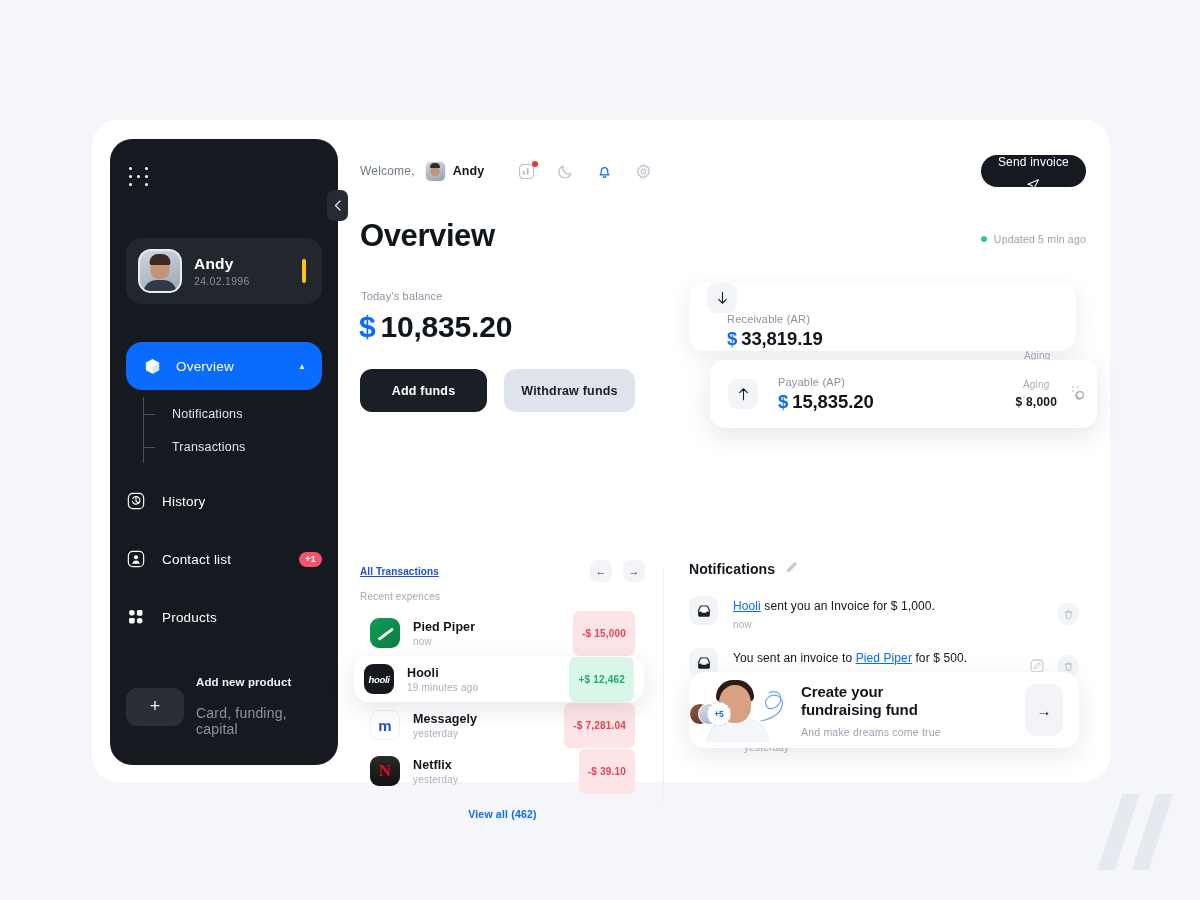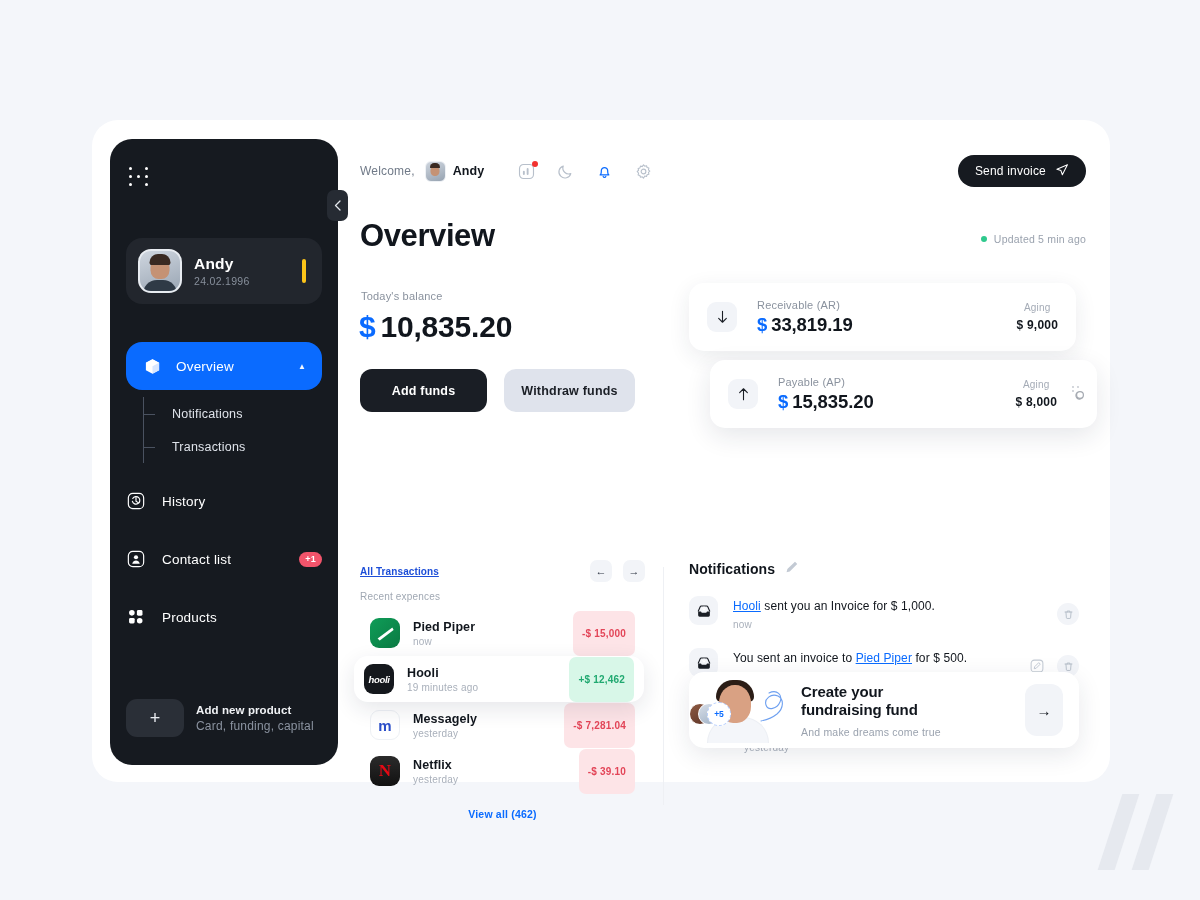--- a/index.html
+++ b/index.html
@@ -130,21 +130,21 @@
     position: absolute; left: 16px; bottom: 28px;
     width: 196px; display: flex; align-items: center;
   }
   .add-sq {
     width: 58px; height: 38px; border-radius: 11px; background: #2a2f37;
     display: flex; align-items: center; justify-content: center;
     color: #e9ecf1; font-size: 18px; font-weight: 300; flex: none; cursor: pointer;
   }
   .add-text { margin-left: 12px; }
   .add-title { font-size: 11.5px; font-weight: 700; color: #f0f2f5; letter-spacing: .1px; }
-  .add-sub { font-size: 12px; color: #8b93a0; margin-top: 3px; letter-spacing: .2px; }
+  .add-sub { font-size: 14px; color: #8b93a0; margin-top: 17px; letter-spacing: .2px; }
 
   
   .header {
     position: absolute; left: 268px; top: 33px;
     width: 726px; height: 36px;
     display: flex; align-items: center;
   }
   .welcome { font-size: 12px; color: #707a88; letter-spacing: .2px; }
   .avatar-sm {
     width: 21px; height: 21px; border-radius: 6px; margin-left: 10px; flex: none;
@@ -179,20 +179,21 @@
   .hicon .dot-red {
     position: absolute; right: -3px; top: -2px;
     width: 6px; height: 6px; border-radius: 50%; background: #f2322f;
   }
 
   .send-invoice {
     margin-left: auto; height: 32px; background: #161a20; color: #fff;
     border-radius: 17px; display: flex; align-items: center; gap: 9px;
     padding: 0 17px; font-size: 12px; font-weight: 500; cursor: pointer;
     letter-spacing: .2px;
+    flex-direction: column;
   }
 
   
   .page-title {
     position: absolute; left: 268px; top: 98px;
     font-size: 31px; font-weight: 600; color: #11161d; letter-spacing: -.4px;
   }
   .updated {
     position: absolute; right: 24px; top: 113px;
     display: flex; align-items: center; gap: 7px;
@@ -217,21 +218,21 @@
     width: 131px; height: 43px; background: #dfe3ec; color: #1a1e25;
     border-radius: 12px; display: flex; align-items: center; justify-content: center;
     font-size: 12.5px; font-weight: 600; cursor: pointer; letter-spacing: .2px;
   }
 
   
   .card-ar {
     position: absolute; left: 597px; top: 163px;
     width: 387px; height: 68px; background: #fff; border-radius: 15px;
     box-shadow: 0 6px 22px rgba(28,40,64,.09);
-    display: flex; align-items: center; padding: 0 18px;
+    display: flex; padding: 0 18px; flex-direction: column;
   }
   .card-ap {
     position: absolute; left: 618px; top: 240px;
     width: 387px; height: 68px; background: #fff; border-radius: 15px;
     box-shadow: 0 8px 26px rgba(28,40,64,.11);
     display: flex; align-items: center; padding: 0 18px;
   }
   .arrow-sq {
     width: 30px; height: 30px; border-radius: 9px; background: #f2f4f8;
     display: flex; align-items: center; justify-content: center;

